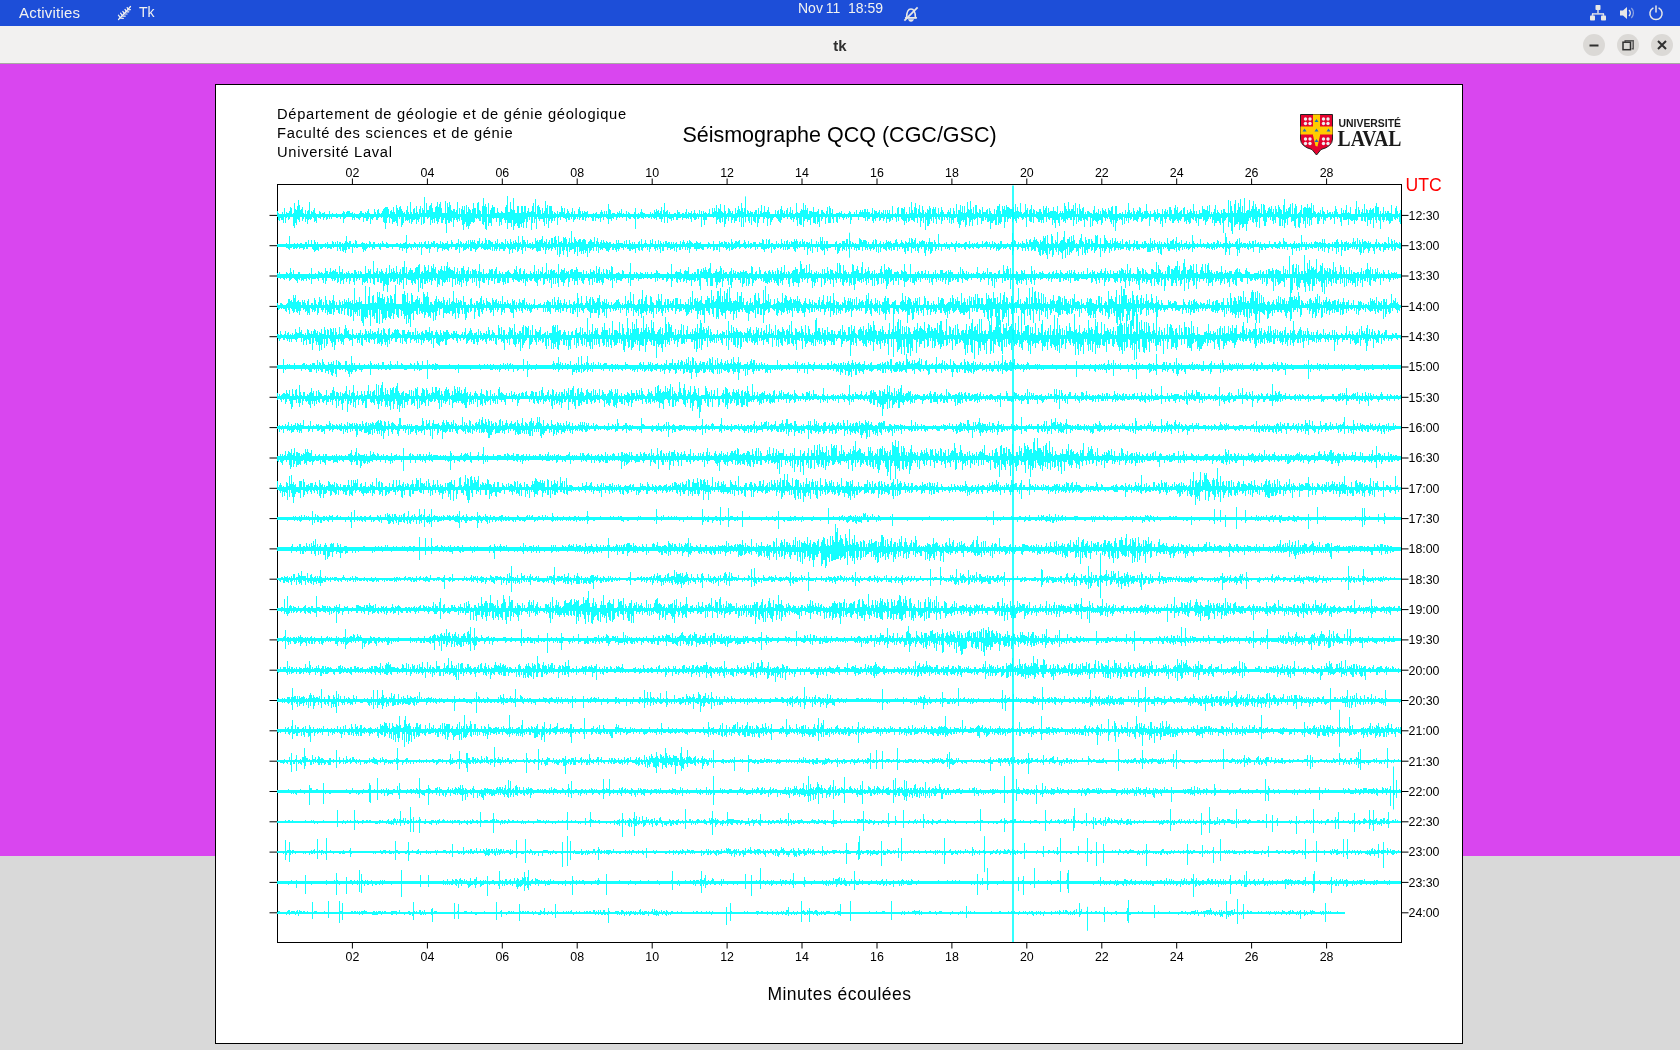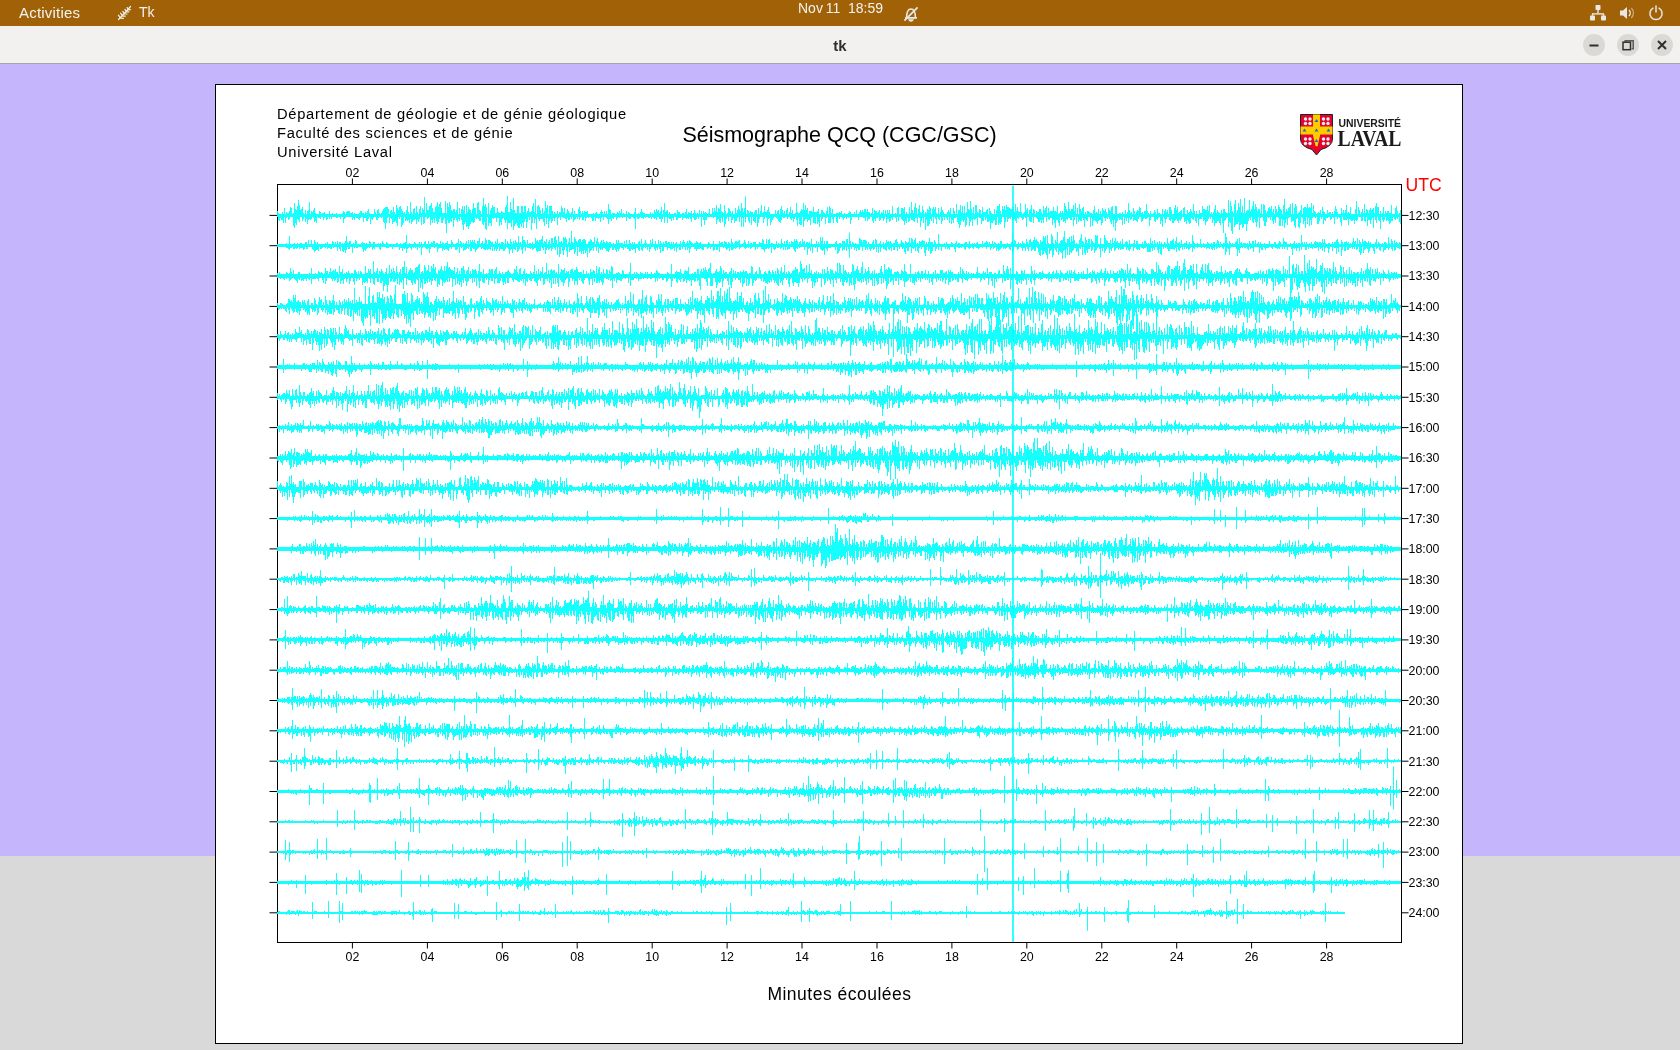--- a/index.html
+++ b/index.html
@@ -1,18 +1,18 @@
 <!DOCTYPE html>
 <html><head><meta charset="utf-8"><style>
 html,body{margin:0;padding:0;width:1680px;height:1050px;overflow:hidden;background:#d9d9d9;font-family:"Liberation Sans",sans-serif;}
-#topbar{position:absolute;left:0;top:0;width:1680px;height:26px;background:#a16207;color:#f2f2f0;font-size:14px;}
+#topbar{position:absolute;left:0;top:0;width:1680px;height:26px;background:#1d4ed8;color:#f2f2f0;font-size:14px;}
 #titlebar{position:absolute;left:0;top:26px;width:1680px;height:37px;background:#f2f1f0;border-bottom:1px solid #a9a7a4;}
 #titlebar .t{position:absolute;left:0;right:0;top:11px;text-align:center;font-size:15px;font-weight:bold;color:#2f2f2f;}
 .wbtn{position:absolute;top:8px;width:22px;height:22px;border-radius:50%;background:#dbd9d6;}
-#content{position:absolute;left:0;top:64px;width:1680px;height:792px;background:#c4b5fd;}
+#content{position:absolute;left:0;top:64px;width:1680px;height:792px;background:#d946ef;}
 #panel{position:absolute;left:215px;top:20px;}
 </style></head>
 <body>
 <div id="topbar">
 <span style="position:absolute;left:19px;top:4px;font-size:15px;letter-spacing:0.2px">Activities</span>
 <svg width="20" height="20" viewBox="0 0 20 20" style="position:absolute;left:115px;top:3px">
       <g stroke="#f2f2f0" stroke-width="1.2" stroke-linecap="round" fill="none">
 <path d="M3.5 16.5 C7 13 11 9 15.5 3.5"></path>
 <path d="M5.2 14.6 L3.4 12.2 M7.2 12.5 L5.6 10.2 M9.2 10.4 L7.8 8.4 M11.2 8.3 L10 6.4 M13.2 6.2 L12.2 4.6"></path>
 <path d="M5.8 15.2 L8.3 15.4 M7.8 13.1 L10.2 13.2 M9.8 11 L12 11 M11.8 8.9 L13.8 8.8 M13.6 6.8 L15.4 6.6"></path>

